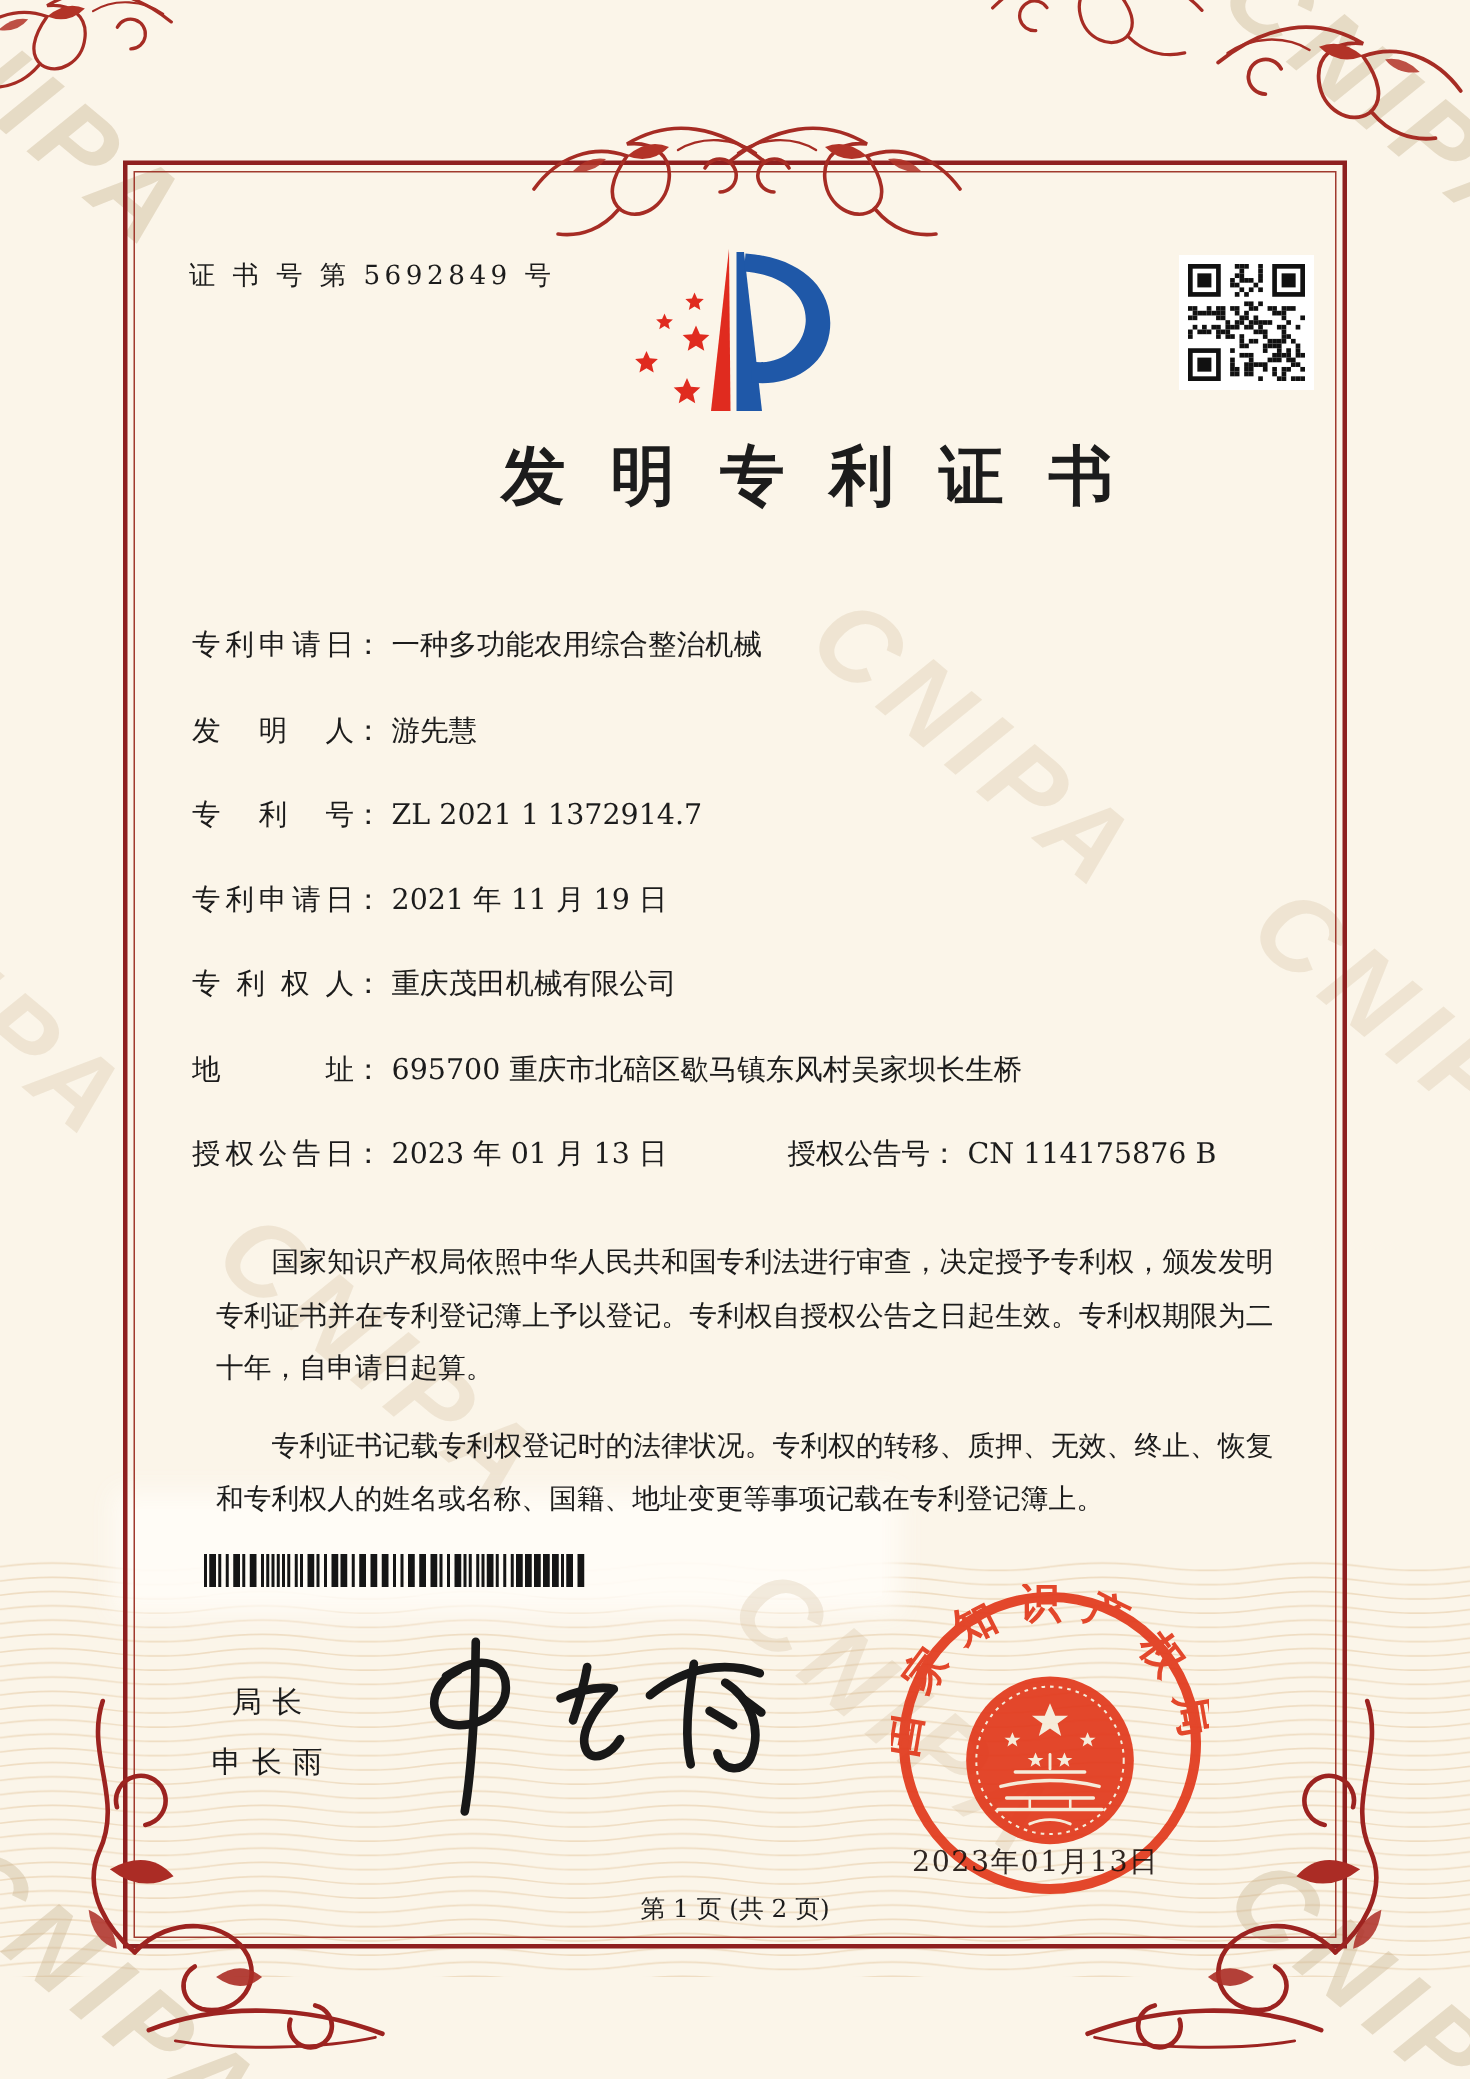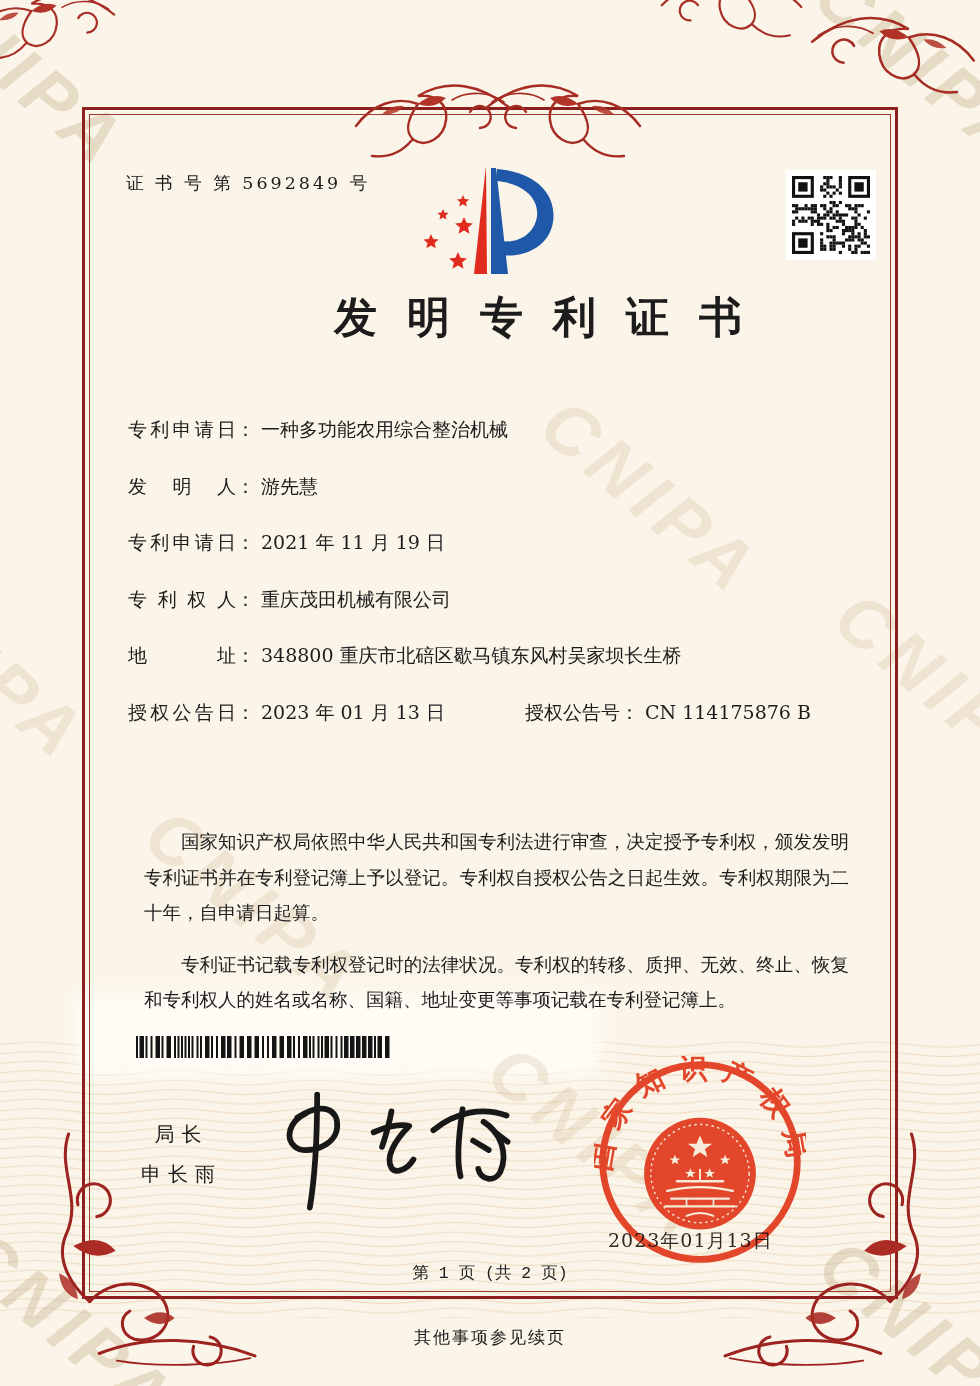--- a/index.html
+++ b/index.html
@@ -34,21 +34,21 @@
   .paras{position:absolute;left:128px;top:808px;width:737px;font-size:18.5px;line-height:1.92;
          text-align:justify;}
   .paras p{margin:16px;text-indent:2em;}
   
   .barcode{position:absolute;left:134px;top:1036px;line-height:0;}
   .director{position:absolute;left:141px;top:1114px;font-size:20px;letter-spacing:7px;line-height:2.0;text-align:center;}
   .sig{position:absolute;left:268px;top:1086px;}
   .seal{position:absolute;left:594px;top:1056px;}
   .seal-date{position:absolute;left:608px;top:1228px;width:200px;font-size:19px;
              color:rgba(24,16,12,0.9);letter-spacing:1px;white-space:nowrap;}
-  .page-ind{position:absolute;left:0;top:1262px;width:100%;text-align:center;font-size:16.5px;font-family:Liberation Mono, monospace;}
+  .page-ind{position:absolute;left:0;top:1262px;width:100%;text-align:center;font-size:16.5px;}
   .foot-note{position:absolute;left:0;top:1326px;width:100%;text-align:center;font-size:17px;letter-spacing:2px;}
 </style>
 </head>
 <body>
 
 <div class="page">
 
   <svg class="waves" width="980" height="280">
     <defs>
       <pattern id="wv" width="140" height="9.5" patternUnits="userSpaceOnUse">
@@ -304,27 +304,30 @@
   <div class="title">发明专利证书</div>
 
   <div class="fields">
     <div class="frow">
       <span class="flabel">专利申请日</span><span class="colon">：</span><span class="fvalue">一种多功能农用综合整治机械</span>
     </div>
     <div class="frow">
       <span class="flabel">发明人</span><span class="colon">：</span><span class="fvalue">游先慧</span>
     </div>
     <div class="frow">
+      <span class="flabel">专利号</span><span class="colon">：</span><span class="fvalue">ZL 2021 1 1372914.7</span>
+    </div>
+    <div class="frow">
       <span class="flabel">专利申请日</span><span class="colon">：</span><span class="fvalue">2021 年 11 月 19 日</span>
     </div>
     <div class="frow">
       <span class="flabel">专利权人</span><span class="colon">：</span><span class="fvalue">重庆茂田机械有限公司</span>
     </div>
     <div class="frow">
-      <span class="flabel">地址</span><span class="colon">：</span><span class="fvalue">348800 重庆市北碚区歇马镇东风村吴家坝长生桥</span>
+      <span class="flabel">地址</span><span class="colon">：</span><span class="fvalue">695700 重庆市北碚区歇马镇东风村吴家坝长生桥</span>
     </div>
     <div class="frow">
       <span class="flabel">授权公告日</span><span class="colon">：</span><span class="fvalue">2023 年 01 月 13 日</span>
       <span class="grant2"><span>授权公告号</span><span class="colon">：</span><span>CN 114175876 B</span></span>
     </div>
   </div>
 
   <div class="paras">
     <p>国家知识产权局依照中华人民共和国专利法进行审查，决定授予专利权，颁发发明专利证书并在专利登记簿上予以登记。专利权自授权公告之日起生效。专利权期限为二十年，自申请日起算。</p>
     <p>专利证书记载专利权登记时的法律状况。专利权的转移、质押、无效、终止、恢复和专利权人的姓名或名称、国籍、地址变更等事项记载在专利登记簿上。</p>
@@ -427,15 +430,14 @@
           <path d="M0,-4 L0,6" stroke-width="2"></path>
           <path d="M-14,26 L-14,34 M14,26 L14,34" stroke-width="1.8"></path>
           <path d="M-14,44 Q0,38 14,44" stroke-width="2"></path>
         </g>
       </g>
     </g>
   </svg>
   <div class="seal-date">2023年01月13日</div>
 
   <div class="page-ind">第 1 页 (共 2 页)</div>
-  <div class="foot-note">其他事项参见续页</div>
 
 </div>
 
 </body></html>

